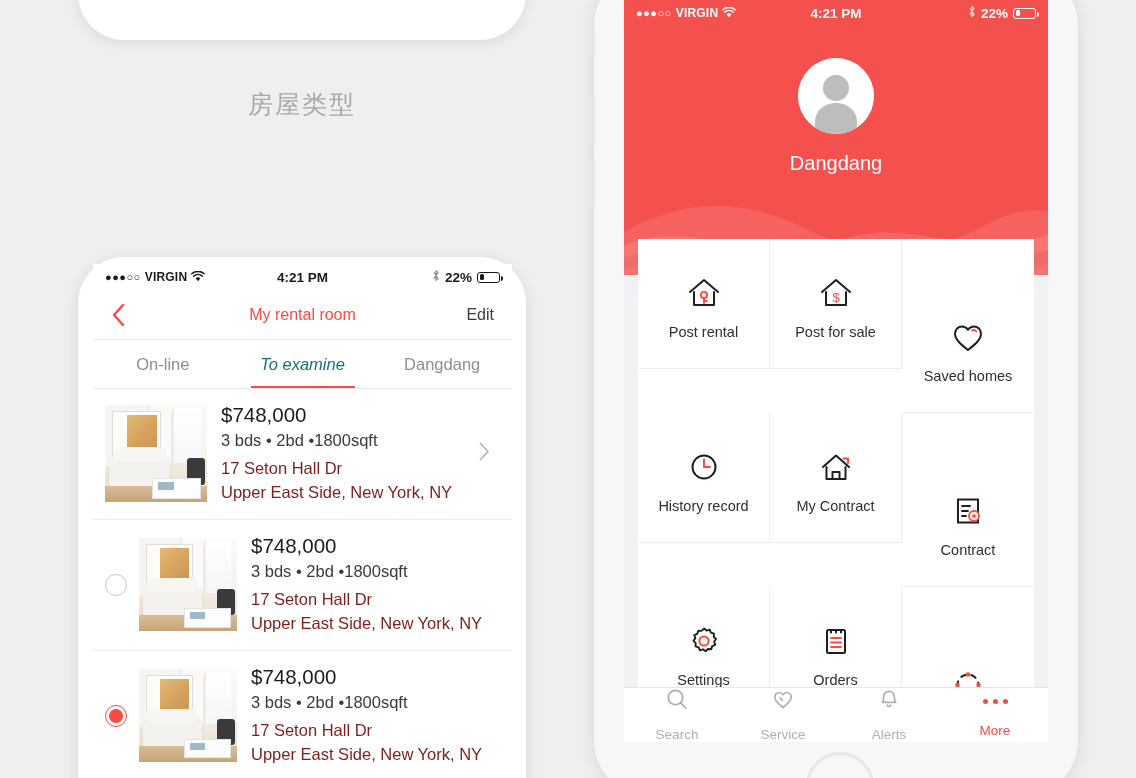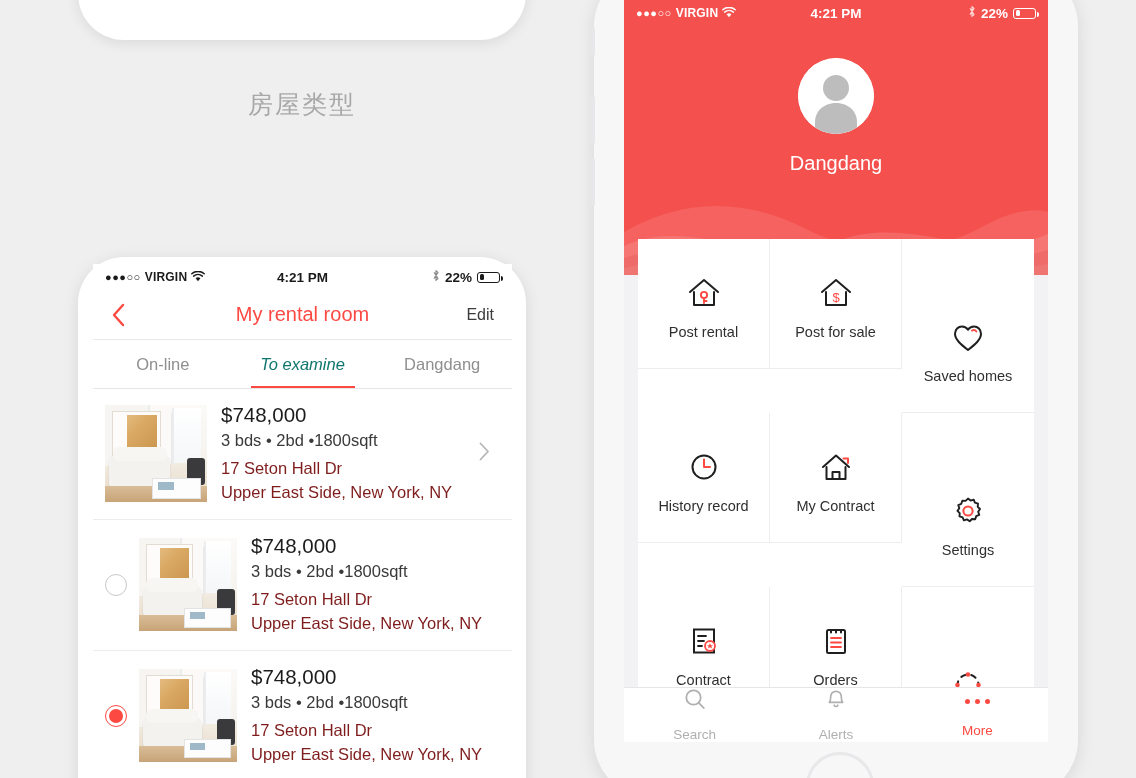--- a/index.html
+++ b/index.html
@@ -114,21 +114,21 @@
     background: #ffffff;
     border-bottom: 1px solid #e8e8e8;
   }
   #back-btn {
     position: absolute; left: 12px; top: 50%; transform: translateY(-50%);
     width: 26px; height: 26px; display: flex; align-items: center; justify-content: center;
     cursor: pointer;
   }
   #nav-title {
     width: 100%; text-align: center;
-    font-size: 20px; color: #fc4a43; font-weight: 400;
+    font-size: 16px; color: #fc4a43; font-weight: 400;
   }
   #edit-btn {
     position: absolute; right: 18px; top: 50%; transform: translateY(-50%);
     font-size: 16px; color: #3c3c3c; cursor: pointer;
   }
 
   #tabs {
     height: 48px;
     display: flex;
     background: #ffffff;
@@ -515,37 +515,37 @@
             <path d="M16.5 30v-7h7v7" stroke="#1f1f1f" stroke-width="2" fill="none" stroke-linejoin="round"></path>
             <path d="M27.5 9.5H32v4.5" stroke="#fc4a43" stroke-width="2" fill="none" stroke-linecap="round" stroke-linejoin="round"></path>
           </svg>
         </div>
         <div class="cell-label">My Contract</div>
       </div>
 
       <div class="cell">
         <div class="cell-ico">
           <svg width="40" height="36" viewBox="0 0 40 36">
-            <path d="M20 5.6l2.6 2 3.1-1 1.2 3 3.1 1-.3 3.2 2.3 2.2-1.8 2.7 1 3.1-3 1.3-1 3.1-3.2-.2-2.3 2.2-2.7-1.8-3.1 1-1.3-3-3.1-1 .2-3.2-2.2-2.3 1.8-2.7-1-3.1 3-1.3 1-3.1 3.2.2Z" stroke="#1f1f1f" stroke-width="1.9" fill="none" stroke-linejoin="round"></path>
-            <circle cx="20" cy="18" r="4.6" stroke="#fc4a43" stroke-width="2" fill="none"></circle>
-          </svg>
-        </div>
-        <div class="cell-label">Settings</div>
-      </div>
-
-      <div class="cell">
-        <div class="cell-ico">
-          <svg width="40" height="36" viewBox="0 0 40 36">
             <rect x="10" y="6.5" width="20" height="23" stroke="#1f1f1f" stroke-width="2" fill="none"></rect>
             <path d="M14 13h8M14 18h6M14 23h4" stroke="#1f1f1f" stroke-width="1.8" stroke-linecap="round"></path>
             <circle cx="26" cy="23" r="5" fill="#ffffff" stroke="#fc4a43" stroke-width="1.8"></circle>
             <path d="m26 20.2 1 2h2.1l-1.7 1.3.7 2.1-2.1-1.3-2.1 1.3.7-2.1-1.7-1.3h2.1Z" fill="#fc4a43"></path>
           </svg>
         </div>
         <div class="cell-label">Contract</div>
+      </div>
+
+      <div class="cell">
+        <div class="cell-ico">
+          <svg width="40" height="36" viewBox="0 0 40 36">
+            <path d="M20 5.6l2.6 2 3.1-1 1.2 3 3.1 1-.3 3.2 2.3 2.2-1.8 2.7 1 3.1-3 1.3-1 3.1-3.2-.2-2.3 2.2-2.7-1.8-3.1 1-1.3-3-3.1-1 .2-3.2-2.2-2.3 1.8-2.7-1-3.1 3-1.3 1-3.1 3.2.2Z" stroke="#1f1f1f" stroke-width="1.9" fill="none" stroke-linejoin="round"></path>
+            <circle cx="20" cy="18" r="4.6" stroke="#fc4a43" stroke-width="2" fill="none"></circle>
+          </svg>
+        </div>
+        <div class="cell-label">Settings</div>
       </div>
 
       <div class="cell">
         <div class="cell-ico">
           <svg width="40" height="36" viewBox="0 0 40 36">
             <rect x="11" y="7" width="18" height="23" rx="1.5" stroke="#1f1f1f" stroke-width="2" fill="none"></rect>
             <path d="M15 7v2.5M20 7v2.5M25 7v2.5" stroke="#1f1f1f" stroke-width="2" stroke-linecap="round"></path>
             <path d="M15 15h10M15 19.5h10M15 24h10" stroke="#fc4a43" stroke-width="1.8" stroke-linecap="round"></path>
           </svg>
         </div>
@@ -573,20 +573,29 @@
           <svg width="24" height="23" viewBox="0 0 24 23">
               <circle cx="10.5" cy="9.5" r="7.2" stroke="#b0b0b0" stroke-width="1.8" fill="none"></circle>
               <path d="m15.8 14.8 5 5.2" stroke="#b0b0b0" stroke-width="1.8" stroke-linecap="round"></path>
             </svg>
         </span>
         <span class="tb-label">Search</span>
       </div>
       <div class="tbitem">
         <span>
           <svg width="24" height="23" viewBox="0 0 24 23">
+              <path d="M12 19.5C7.6 16 3.8 12.9 3.8 9.2 3.8 6.5 5.8 4.5 8.2 4.5c1.5 0 3 .8 3.8 2.1.8-1.3 2.3-2.1 3.8-2.1 2.4 0 4.4 2 4.4 4.7 0 3.7-3.8 6.8-8.2 10.3Z" stroke="#b0b0b0" stroke-width="1.7" fill="none" stroke-linejoin="round"></path>
+              <path d="m9 9.8 2.6 2.6" stroke="#b0b0b0" stroke-width="1.7" stroke-linecap="round"></path>
+            </svg>
+        </span>
+        <span class="tb-label">Service</span>
+      </div>
+      <div class="tbitem">
+        <span>
+          <svg width="24" height="23" viewBox="0 0 24 23">
               <path d="M12 3.3c3.2 0 5.3 2.4 5.3 5.4 0 4.2 1.4 5.6 1.4 5.6H5.3s1.4-1.4 1.4-5.6c0-3 2.1-5.4 5.3-5.4Z" stroke="#b0b0b0" stroke-width="1.7" fill="none" stroke-linejoin="round"></path>
               <path d="M10.2 17.2a1.9 1.9 0 0 0 3.6 0" stroke="#b0b0b0" stroke-width="1.7" fill="none" stroke-linecap="round"></path>
             </svg>
         </span>
         <span class="tb-label">Alerts</span>
       </div>
       <div class="tbitem active">
         <span class="tb-dots">
             <span></span>
             <span></span>

